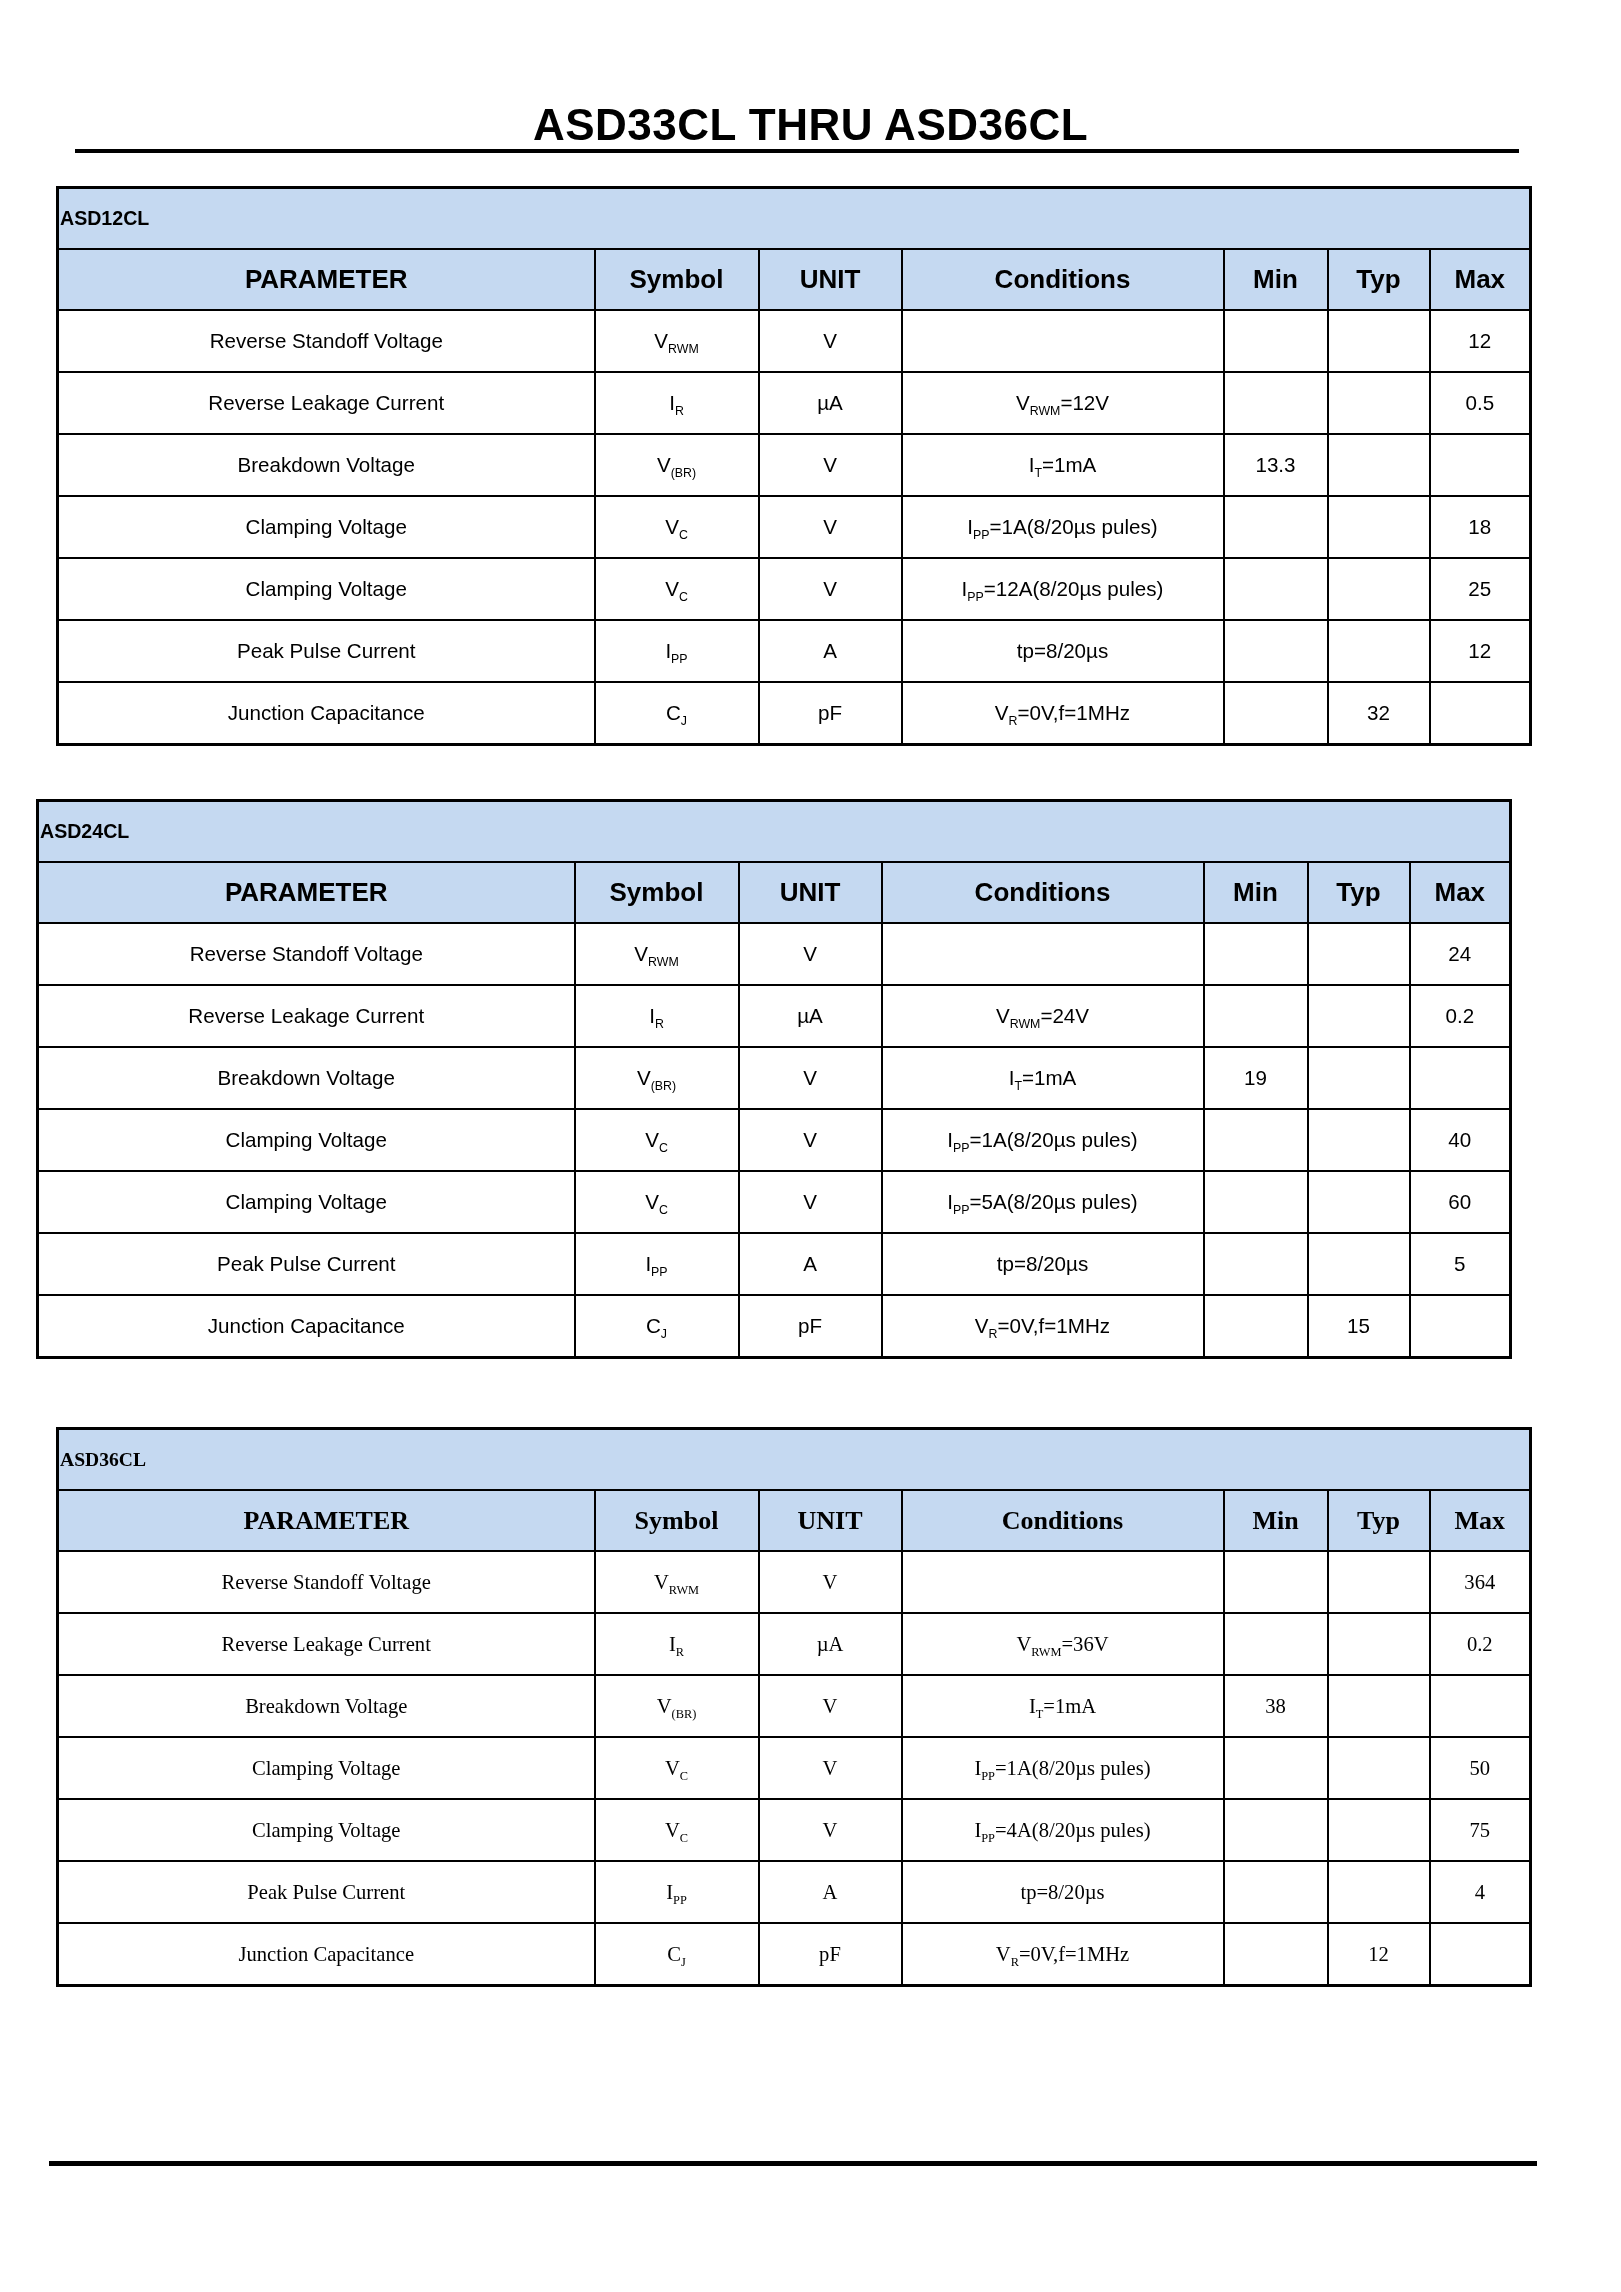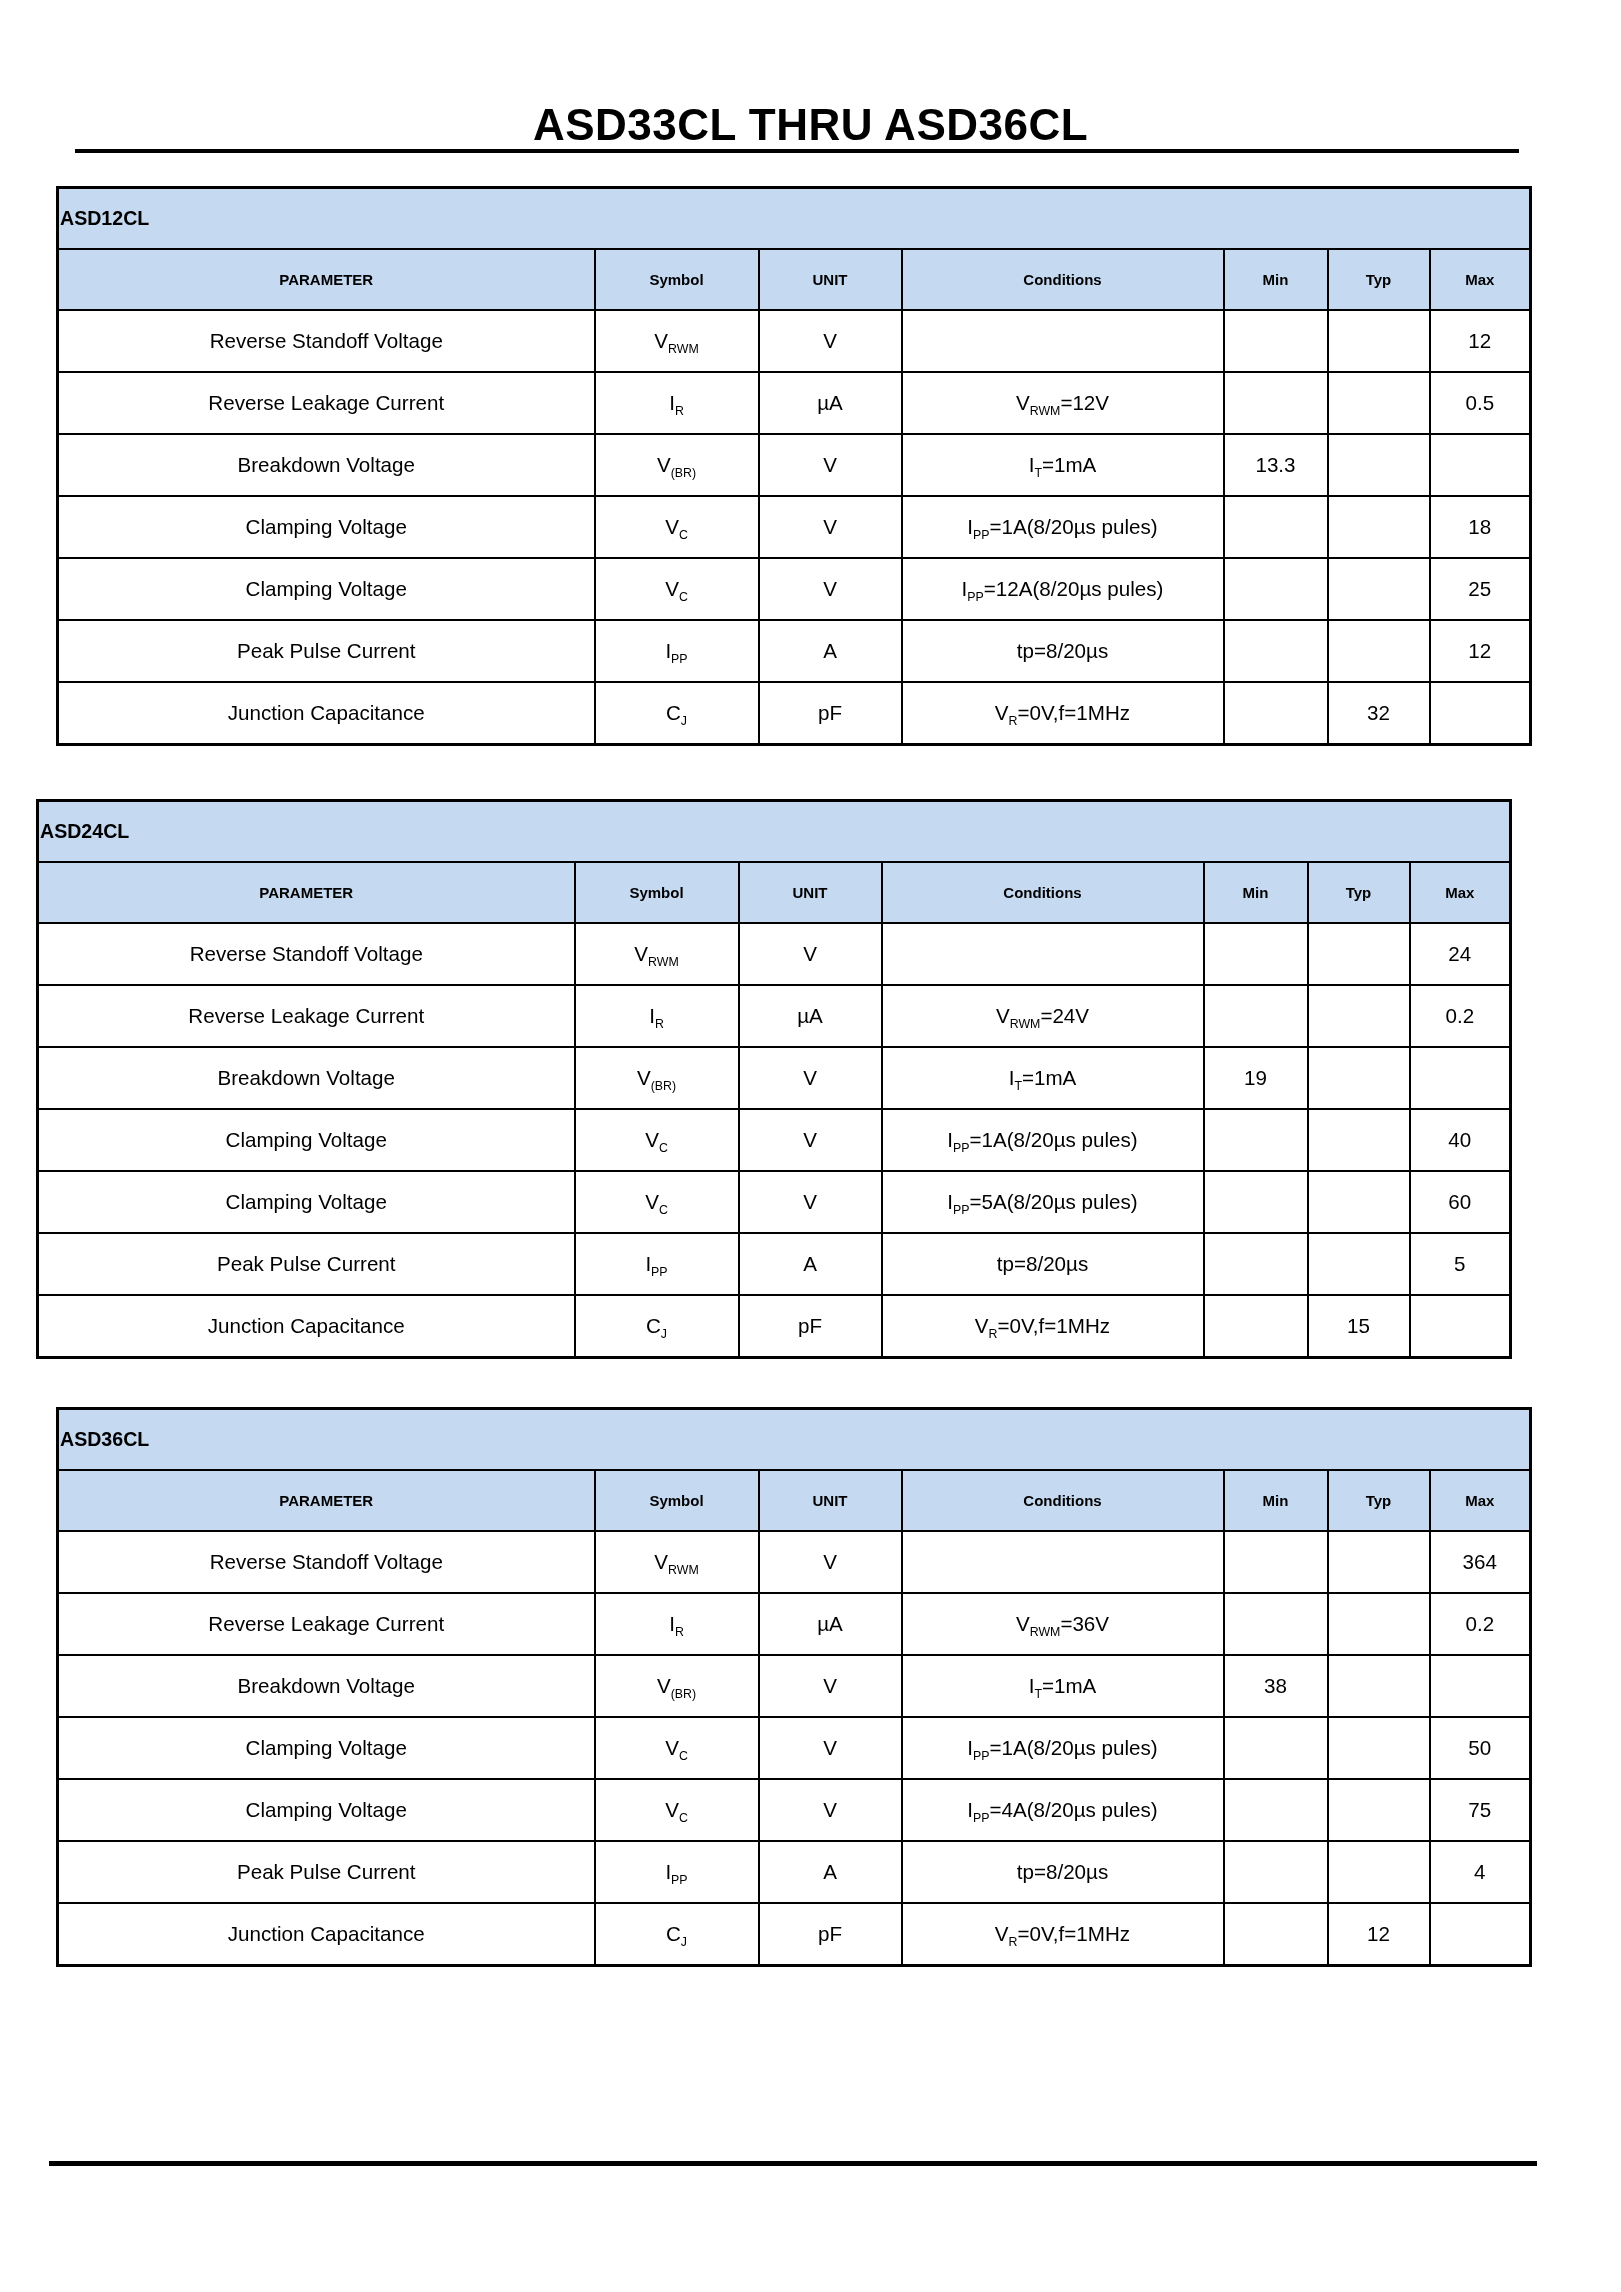--- a/index.html
+++ b/index.html
@@ -18,21 +18,21 @@
   }
   .title-rule{
     position:absolute;top:149px;left:75px;width:1444px;height:3.9px;
     background:#000;
   }
 
   .tables-host{position:absolute;top:0;left:0;width:100%;}
   .tbl-wrap{margin-left:56px;width:1473px;}
   .tbl-wrap:nth-child(1){margin-top:186px;}
   .tbl-wrap:nth-child(2){margin-top:53px;margin-left:36px;}
-  .tbl-wrap:nth-child(3){margin-top:48px;}
+  .tbl-wrap:nth-child(3){margin-top:68px;font-family:Liberation Serif, serif;}
 
   table.spec{
     border-collapse:collapse;
     width:1473px;
     table-layout:fixed;
     border:3.9px solid #000;
   }
   table.spec td, table.spec th{
     border-left:2px solid #000;
     border-right:2px solid #000;
@@ -48,21 +48,21 @@
     background:#c5d9f1;
     text-align:left;
     font-weight:bold;
     font-size:19.6px;
     height:59px;
     padding-left:1px;
   }
   tr.head-row th{
     background:#c5d9f1;
     font-weight:bold;
-    font-size:15px;
+    font-size:26px;
     height:59px;
   }
   tr.body-row td{
     height:60px;
     background:#fff;
   }
   sub{font-size:0.60em;line-height:0;}
 
   .footer-page{
     position:absolute;top:2115px;left:0;width:100%;

